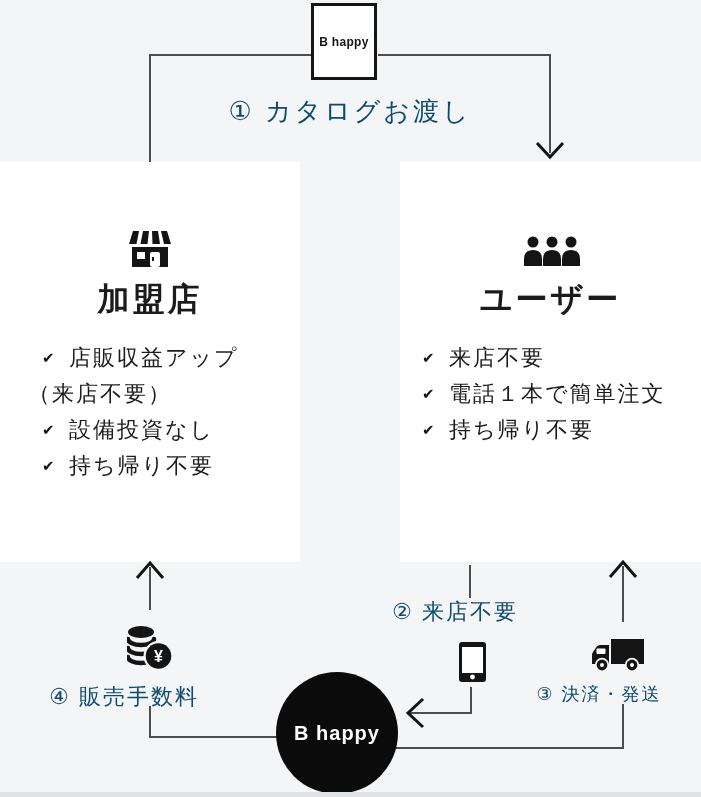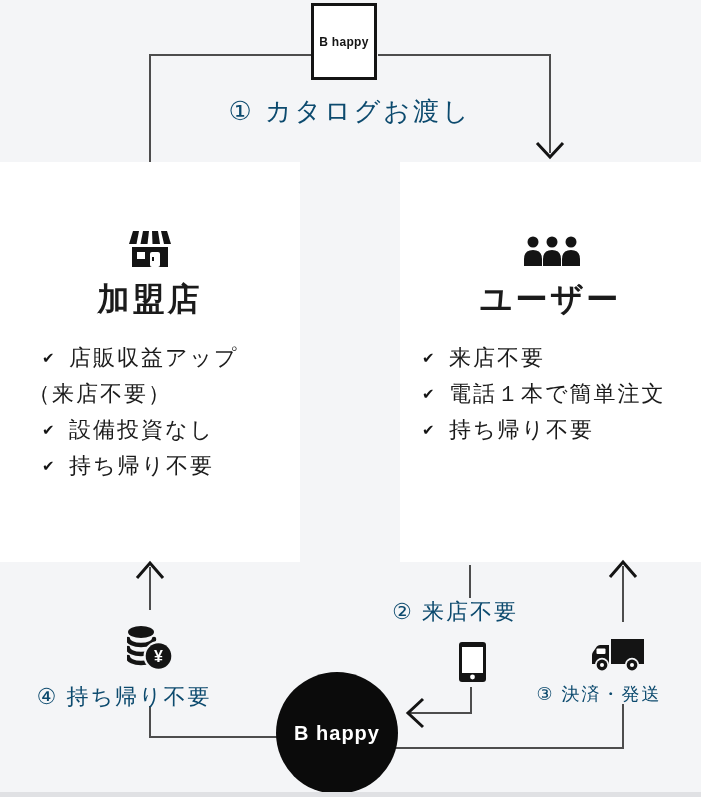--- a/index.html
+++ b/index.html
@@ -127,21 +127,21 @@
     <path class="head" d="M137,578 L150,563 L163,578"></path>
   </svg>
 
   <div class="catalog">
     <span>B happy</span>
   </div>
 
   <div class="step step1">① カタログお渡し</div>
   <div class="step step2">② 来店不要</div>
   <div class="step step3">③ 決済・発送</div>
-  <div class="step step4">④ 持ち帰り不要</div>
+  <div class="step step4">④ 販売手数料</div>
 
   <svg class="abs" style="left:127px;top:625px;" width="46" height="46" viewBox="0 0 46 46">
     <ellipse cx="14" cy="7" rx="13" ry="6" fill="#141414"></ellipse>
     <path d="M1,14 a13,6 0 0 0 26,0" stroke="#141414" stroke-width="4.5" fill="none" stroke-linecap="round"></path>
     <path d="M1,23 a13,6 0 0 0 26,0" stroke="#141414" stroke-width="4.5" fill="none" stroke-linecap="round"></path>
     <path d="M1,32 a13,6 0 0 0 26,0" stroke="#141414" stroke-width="4.5" fill="none" stroke-linecap="round"></path>
     <circle cx="31.5" cy="31" r="15" fill="#f4f5f7"></circle>
     <circle cx="31.5" cy="31" r="12.8" fill="#141414"></circle>
     <text x="31.5" y="36.5" font-size="16" font-weight="bold" fill="#ffffff" text-anchor="middle">¥</text>
   </svg>

